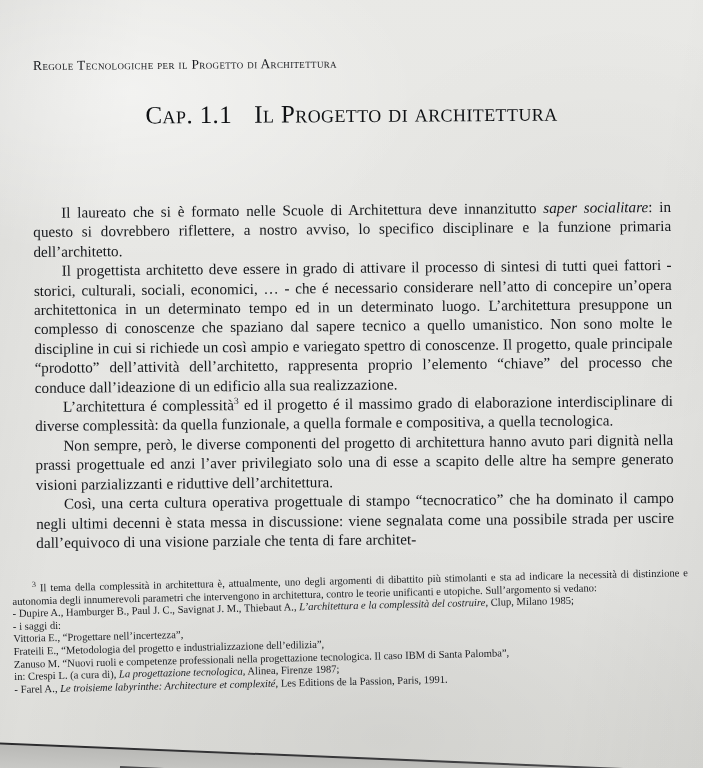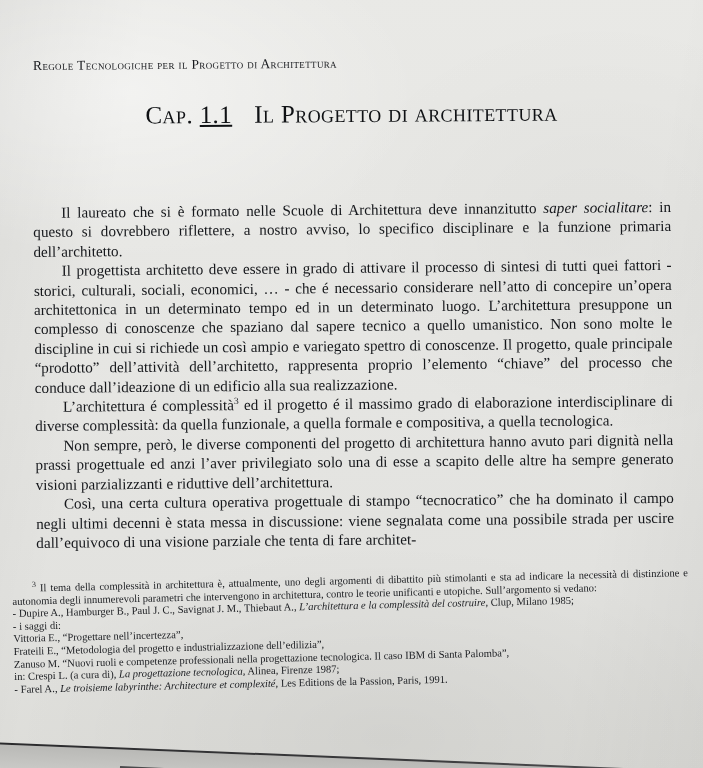--- a/index.html
+++ b/index.html
@@ -63,21 +63,20 @@
     text-align: center;
     font-variant: small-caps;
     font-size: 25px;
     letter-spacing: 0.4px;
     white-space: nowrap;
     transform: rotate(-0.4deg);
     color: #0f1114;
   }
   .chapter-title .num {
     font-variant: normal;
-    text-decoration: underline;
   }
   .chapter-title .gap {
     display: inline-block;
     width: 22px;
   }
 
   
   .body-block {
     position: absolute;
     left: 33px;

